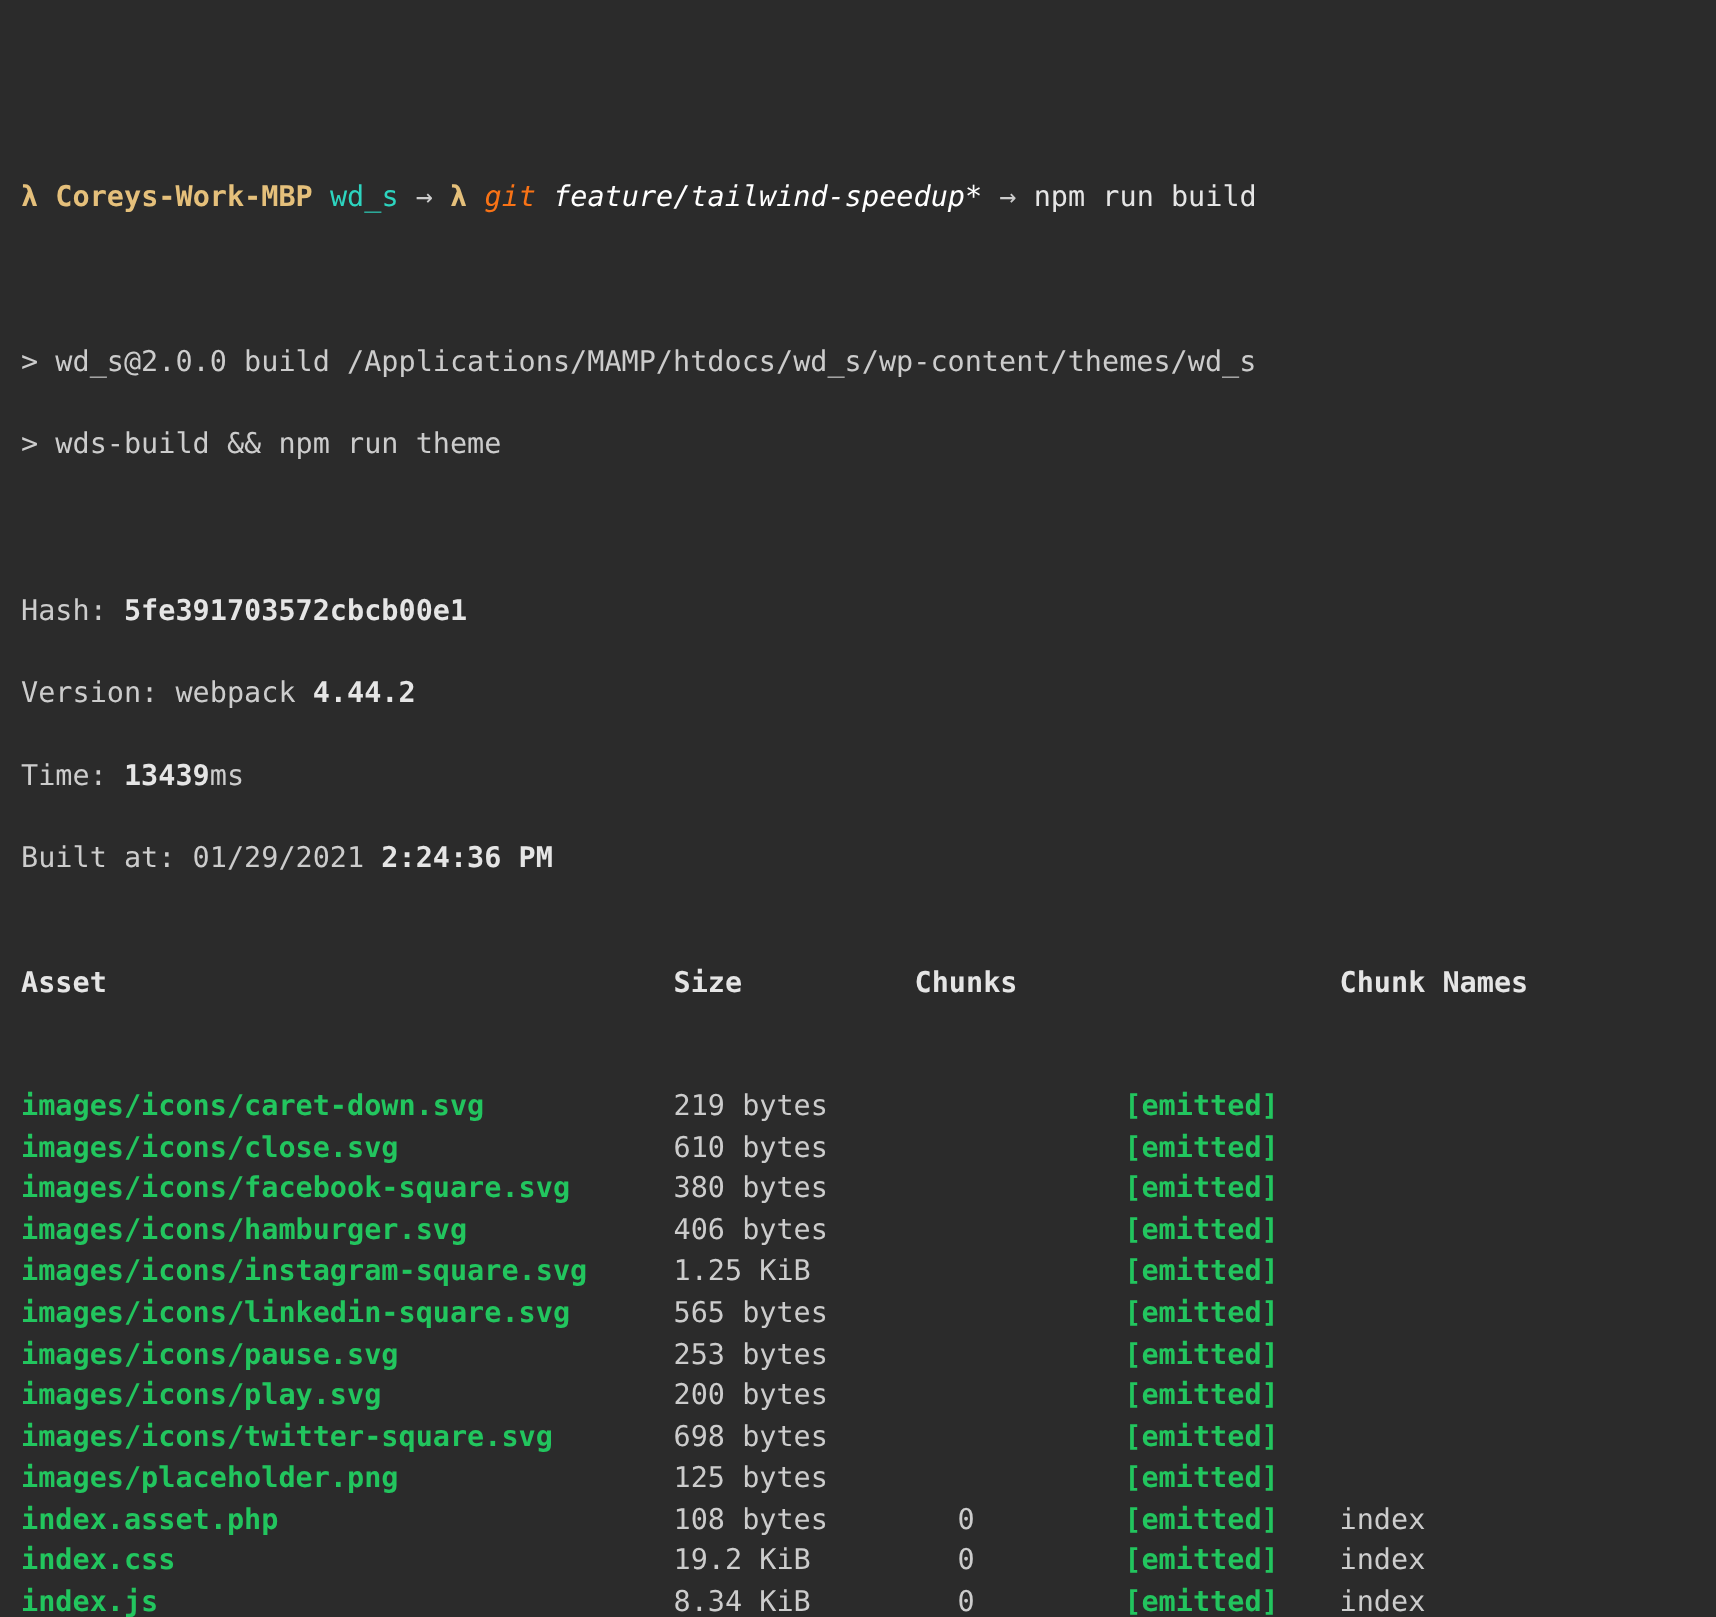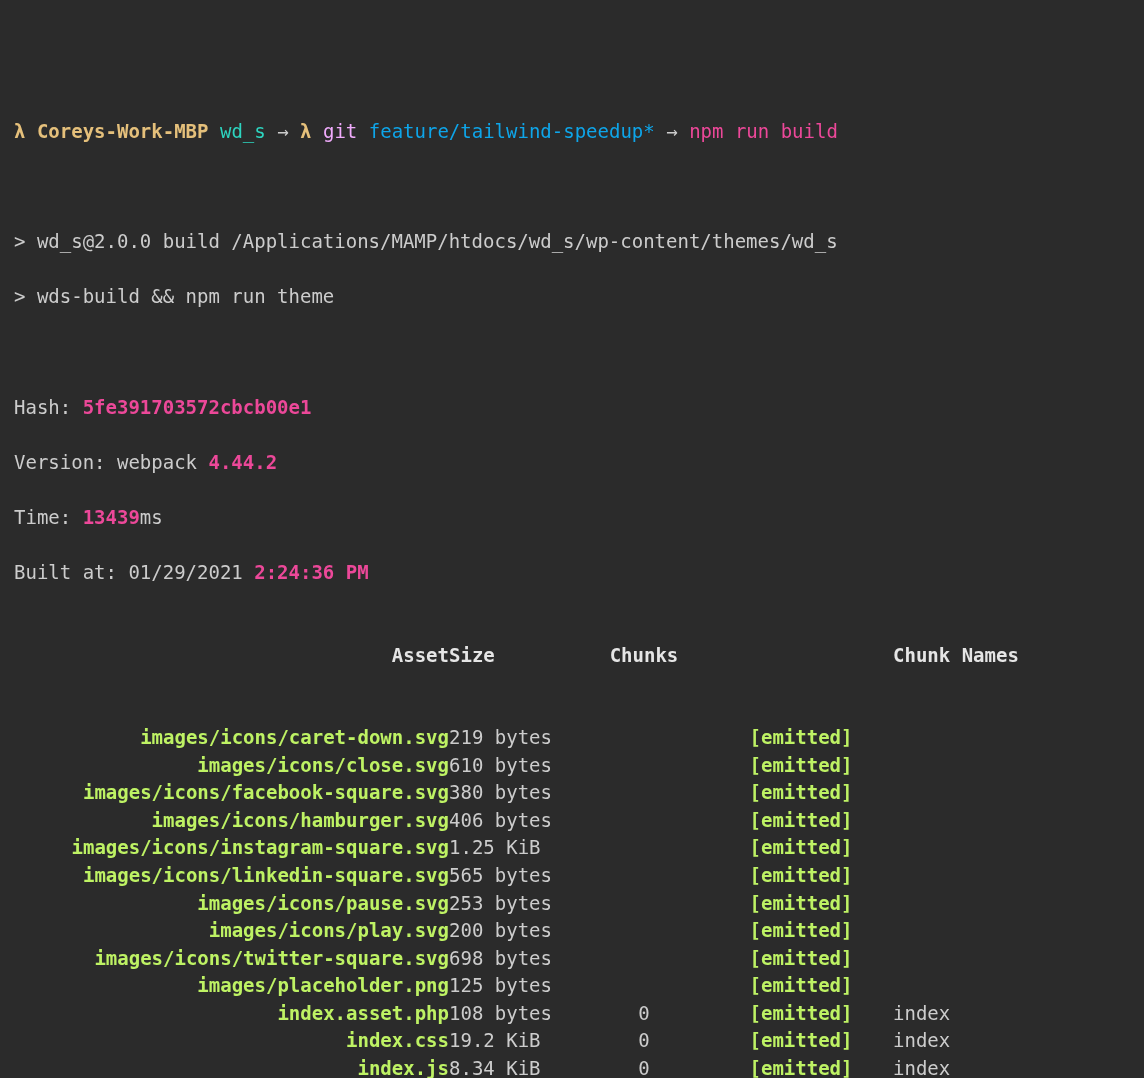--- a/index.html
+++ b/index.html
@@ -11,29 +11,29 @@
       background-color: #2b2b2b;
       color: #cccccc;
       font-family: "Menlo", "Monaco", "Consolas", monospace;
       font-size: 19px;
       line-height: 1.45;
       padding: 8px 14px;
       white-space: pre;
       overflow-x: auto;
     }
     .yellow { color: #e5c07b; }
-    .green-bright { color: #bef264; }
+    .green-bright { color: #22c55e; }
     .teal { color: #2dd4bf; text-align: right; }
-    .blue { color: #f0abfc; }
-    .red { color: #0ea5e9; }
-    .white { color: #ec4899; margin-top: 43px; }
+    .blue { color: #f97316; font-style: italic; }
+    .red { color: #ffffff; font-style: italic; }
+    .white { color: #e5e5e5; margin-top: 43px; }
     .grey { color: #cccccc; }
     .bold { font-weight: bold; }
     .row { display: block; }
-    .asset-col { display: inline-block; width: 435px; text-align: right; }
+    .asset-col { display: inline-block; width: 435px; text-align: left; }
     .size-col { display: inline-block; width: 130px; text-align: left; }
     .chunks-col { display: inline-block; width: 130px; text-align: center; }
     .emit-col { display: inline-block; width: 160px; padding-left: 24px; text-align: center; }
     .names-col { display: inline-block; padding-left: 24px; text-align: right; }
     .header-line .asset-col,
     .header-line .size-col,
     .header-line .chunks-col,
     .header-line .emit-col,
     .header-line .names-col {
       font-weight: bold;

